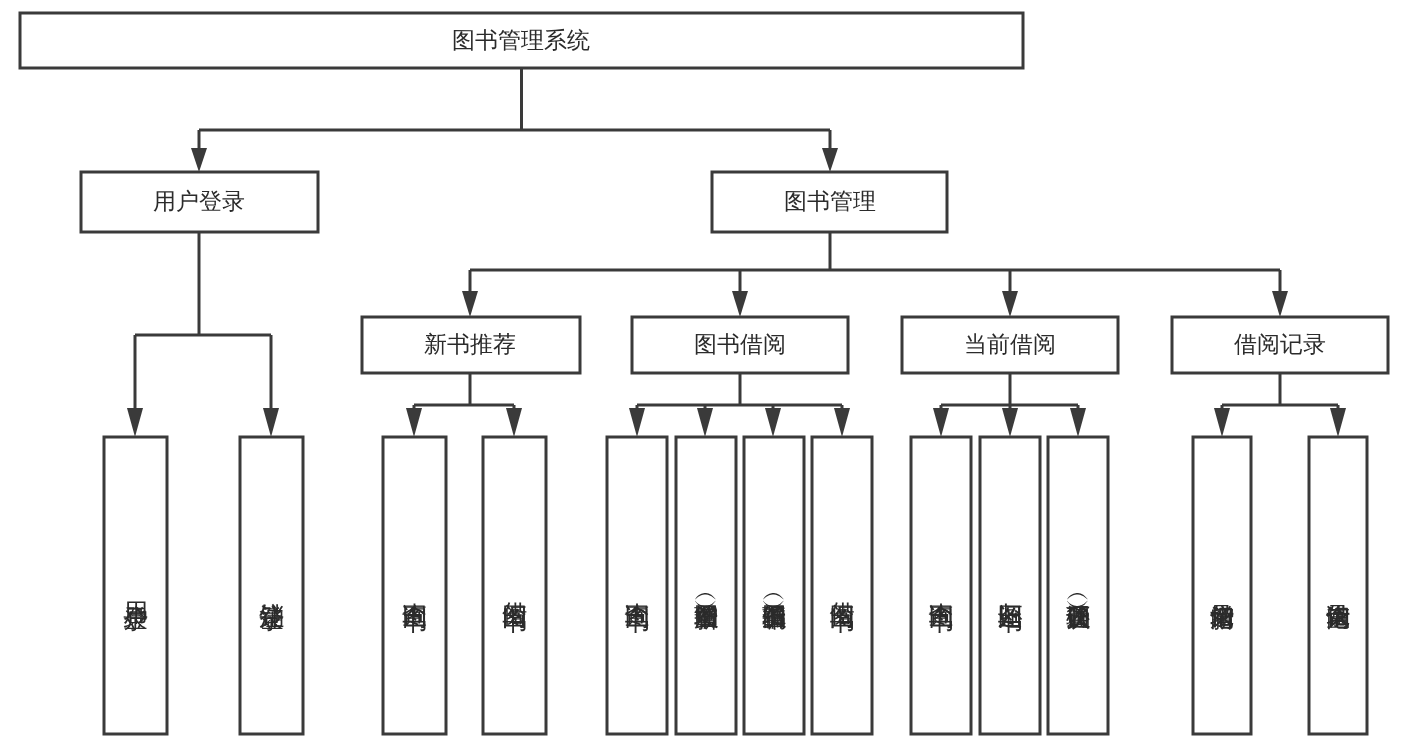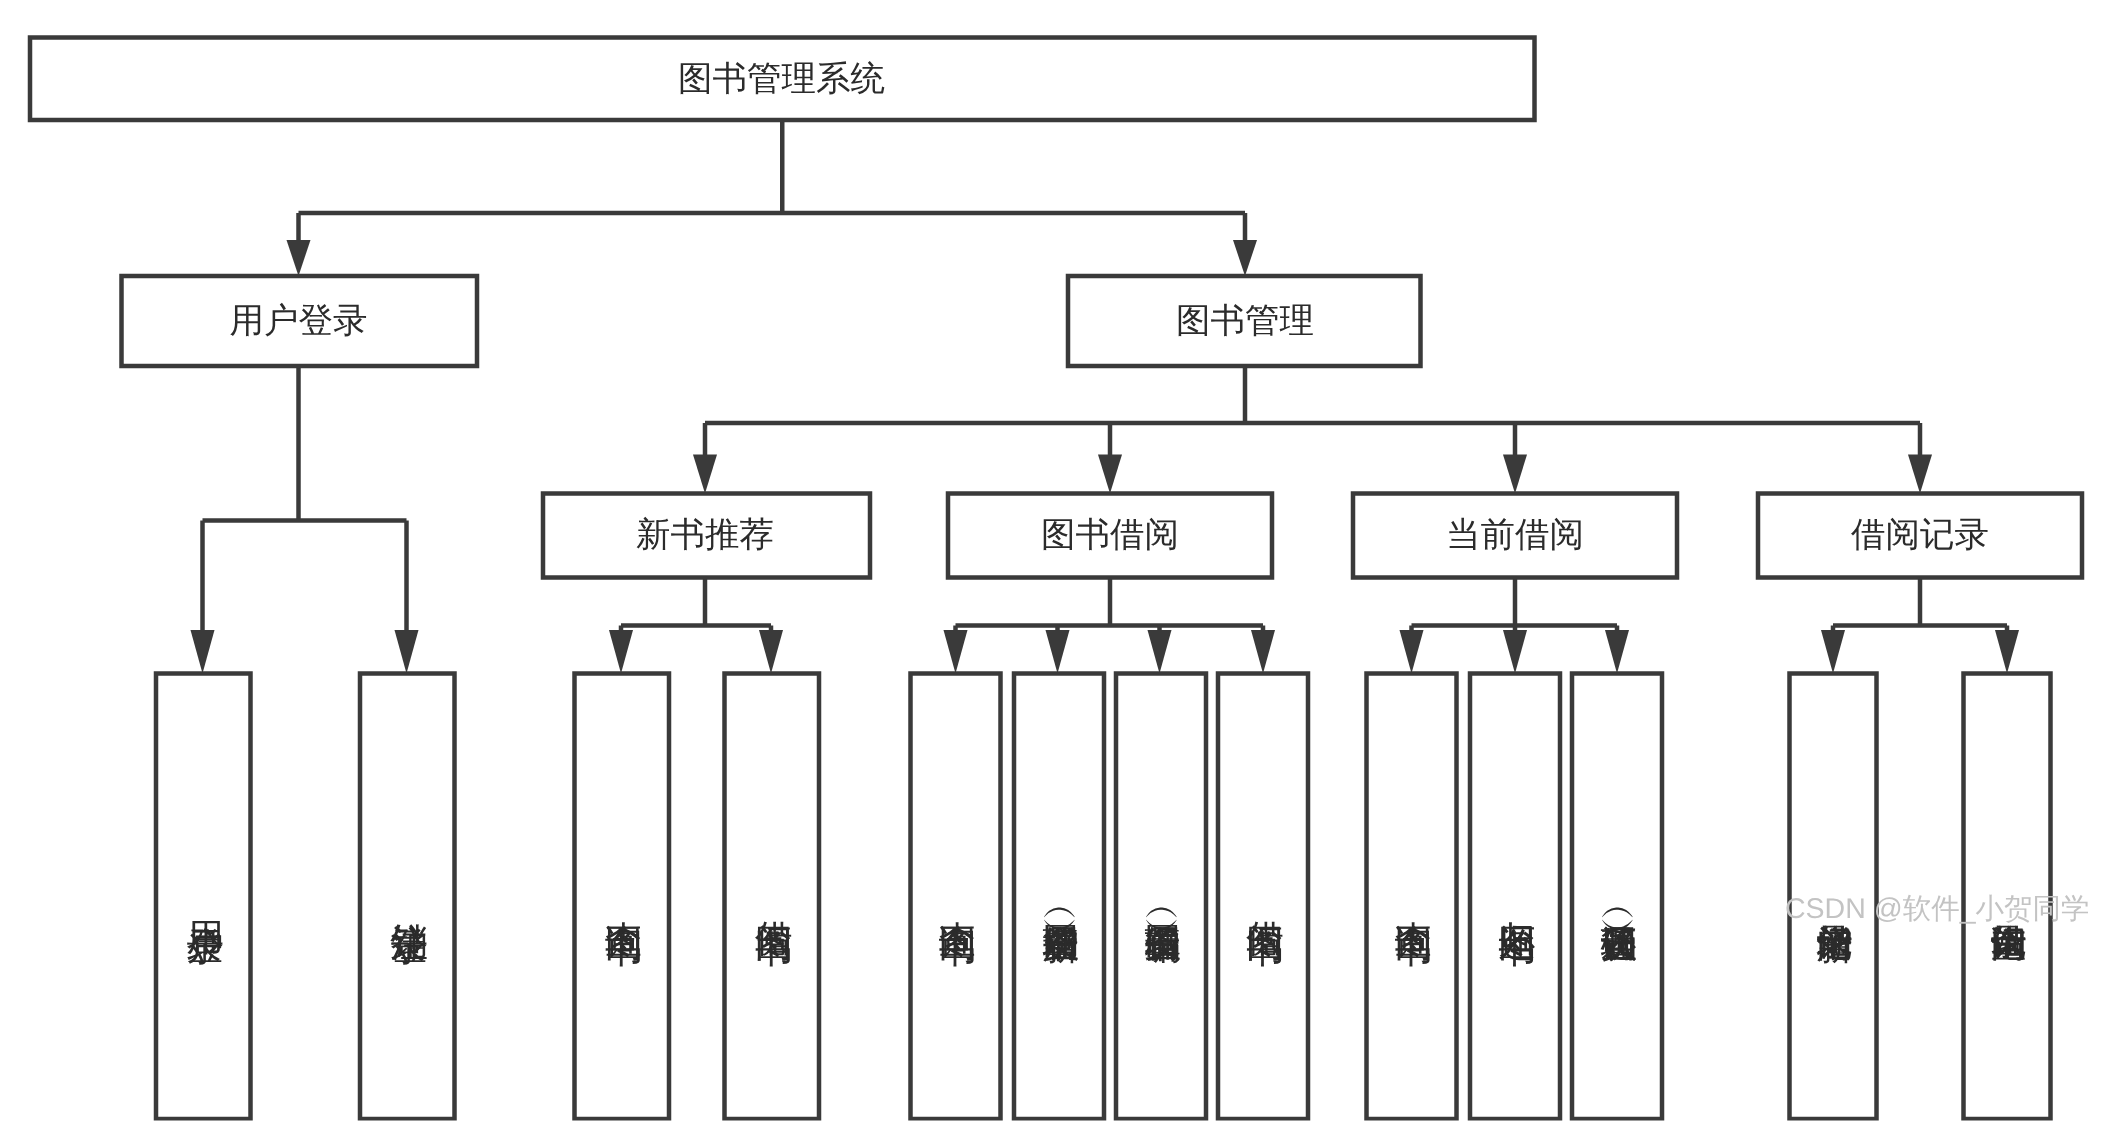--- a/index.html
+++ b/index.html
@@ -9,21 +9,21 @@
   }
   body {
     width: 1405px;
     height: 747px;
     position: relative;
     overflow: hidden;
     font-family: "Liberation Sans", "DejaVu Sans", sans-serif;
   }
   #diagram-root {
     position: absolute;
-    top: 12px;
+    top: 0;
     left: 0;
     width: 1405px;
     height: 615px;
   }
   svg.canvas {
     display: block;
     width: 1405px;
     height: 747px;
   }
   .node-box {
@@ -252,14 +252,13 @@
     <span class="leaf-label compact">确认归还（管理员）</span>
   </div>
 
   <div class="leaf-label-wrap" style="left:1193px; top:437px; width:58px; height:297px;">
     <span class="leaf-label compact">新增借阅记录</span>
   </div>
   <div class="leaf-label-wrap" style="left:1309px; top:437px; width:58px; height:297px;">
     <span class="leaf-label compact">查询借阅记录</span>
   </div>
 
-  <div class="watermark">CSDN @软件_小贺同学</div>
 </div>
 
 </body></html>

